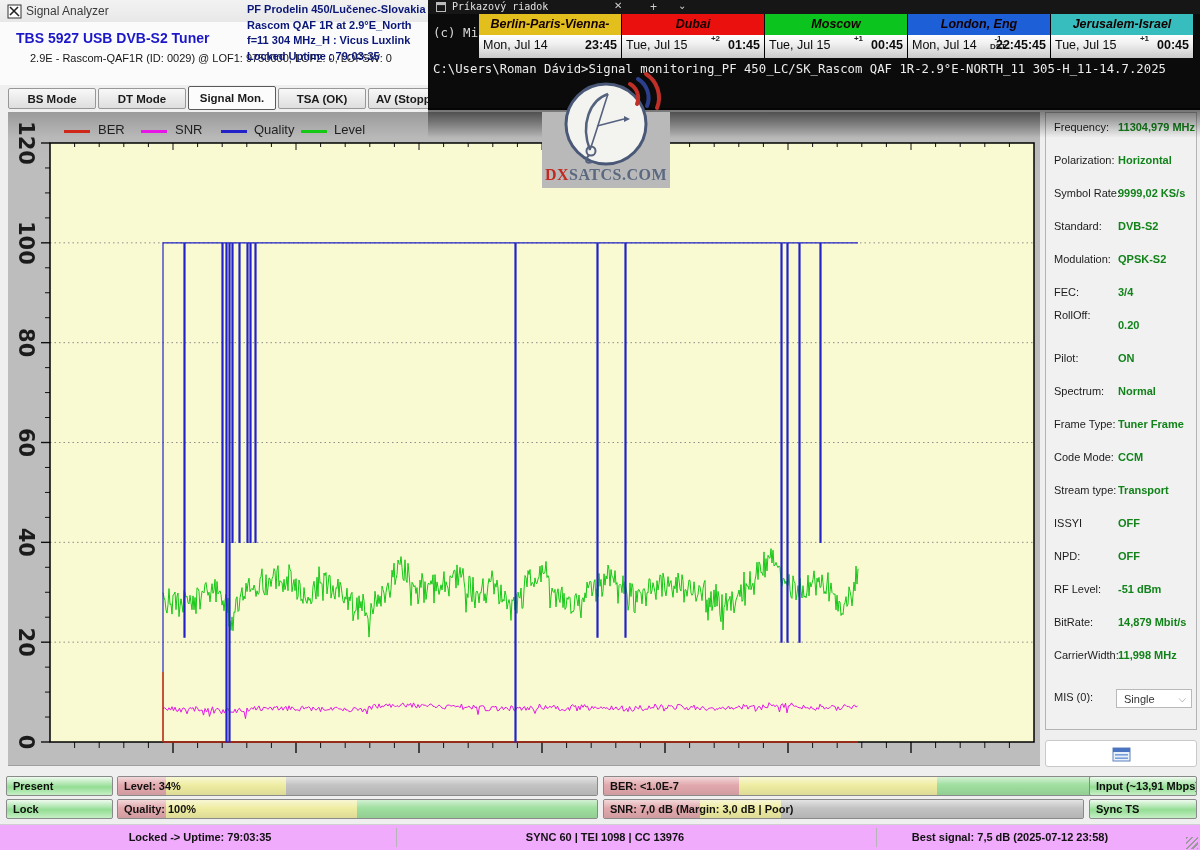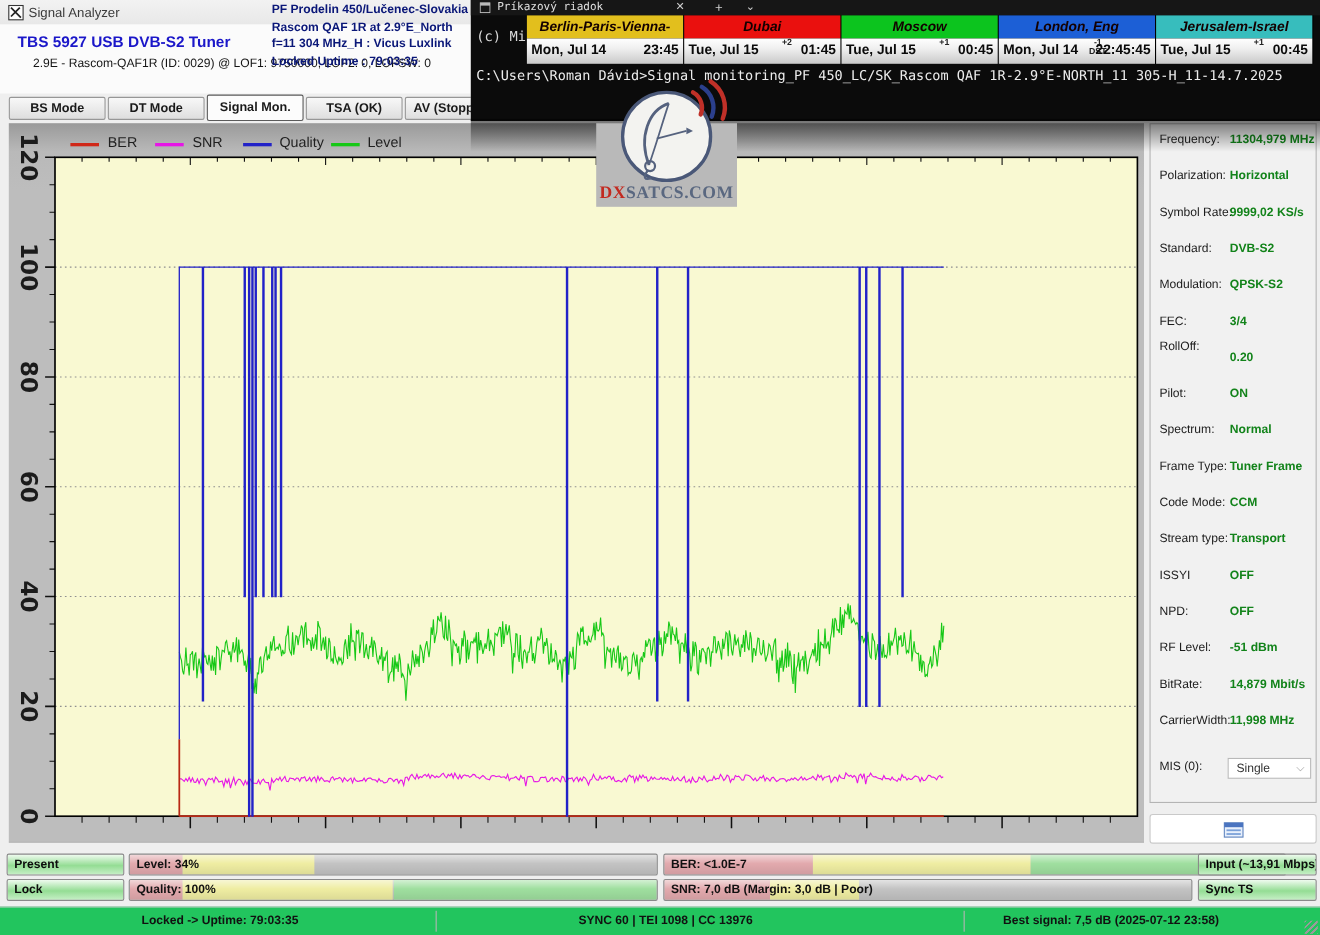--- a/index.html
+++ b/index.html
@@ -48,21 +48,21 @@
       background:linear-gradient(#effbef,#94dd94 55%,#c6efc6);font-size:11px;font-weight:bold;color:#0d0d0d;
       line-height:18px;padding-left:6px;white-space:nowrap;overflow:hidden;}
   .meter{position:absolute;height:20px;border:1px solid #8a8a8a;border-radius:2px;box-sizing:border-box;
       overflow:hidden;background:#c3c3c3;text-align:right;}
   .meter .seg{position:absolute;top:0;height:100%;}
   .meter .shine{position:absolute;left:0;top:0;width:100%;height:100%;
       background:linear-gradient(rgba(255,255,255,.55),rgba(255,255,255,0) 45%,rgba(0,0,0,.08));}
   .meter .lbl{position:absolute;left:6px;top:0;font-size:11px;font-weight:bold;color:#111;line-height:19px;white-space:nowrap;}
 
   
-  #statusbar{left:0;top:824px;width:1200px;height:26px;background:#22c55e;border-top:1px solid #cfcfcf;}
+  #statusbar{left:0;top:824px;width:1200px;height:26px;background:#f0abfc;border-top:1px solid #cfcfcf;}
   .st-sec{position:absolute;top:6px;font-size:11px;font-weight:bold;color:#111;text-align:center;}
   .st-div{position:absolute;top:3px;width:1px;height:19px;background:#b5b5b5;}
   #grip{position:absolute;right:2px;bottom:2px;width:12px;height:12px;
      background:repeating-linear-gradient(135deg,#9a9a9a 0 1.5px,transparent 1.5px 4px);}
 
   
   #terminal{left:428px;top:0;width:772px;height:110px;background:#0b0b0b;z-index:20;}
   #term-tabbar{position:absolute;left:0;top:0;width:100%;height:14px;background:#161616;}
   #term-title{position:absolute;left:24px;top:1px;font-size:10px;color:#e0e0e0;font-family:"DejaVu Sans Mono",monospace;}
   #term-close{position:absolute;left:186px;top:0px;font-size:10px;color:#cfcfcf;}
@@ -71,21 +71,21 @@
   #term-copy{position:absolute;left:5px;top:25px;font-size:12.5px;color:#d8d8d8;font-family:"DejaVu Sans Mono",monospace;}
   #term-prompt{position:absolute;left:5px;top:62px;font-size:12.3px;color:#ececec;font-family:"DejaVu Sans Mono",monospace;white-space:nowrap;}
 
   
   #clocks{left:479px;top:14px;height:44px;z-index:25;}
   .clock{position:absolute;top:0;width:142px;height:44px;border-right:1px solid #000;}
   .clock .hd{position:absolute;left:0;top:0;width:100%;height:21px;font-size:12.5px;font-weight:bold;
        font-style:italic;color:#140000;text-align:center;line-height:20px;}
   .clock .bd{position:absolute;left:0;top:21px;width:100%;height:23px;
        background:linear-gradient(#ffffff,#efefef 40%,#c9c9c9);}
-  .clock .dt{position:absolute;left:4px;top:3px;font-size:12.5px;font-weight:bold;color:#0a0a0a;}
+  .clock .dt{position:absolute;left:4px;top:3px;font-size:12.5px;font-weight:normal;color:#0a0a0a;}
   .clock .tm{position:absolute;right:4px;top:3px;font-size:12.5px;font-weight:bold;color:#0a0a0a;}
   .clock .off{position:absolute;right:44px;top:0px;font-size:8px;font-weight:bold;color:#222;line-height:8px;text-align:center;}
 
   #shadow{left:428px;top:108px;width:772px;height:30px;z-index:22;pointer-events:none;
       background:linear-gradient(rgba(0,0,0,.55),rgba(0,0,0,0));}
   #logo{left:540px;top:58px;z-index:40;pointer-events:none;}
 </style>
 </head>
 <body>
 

